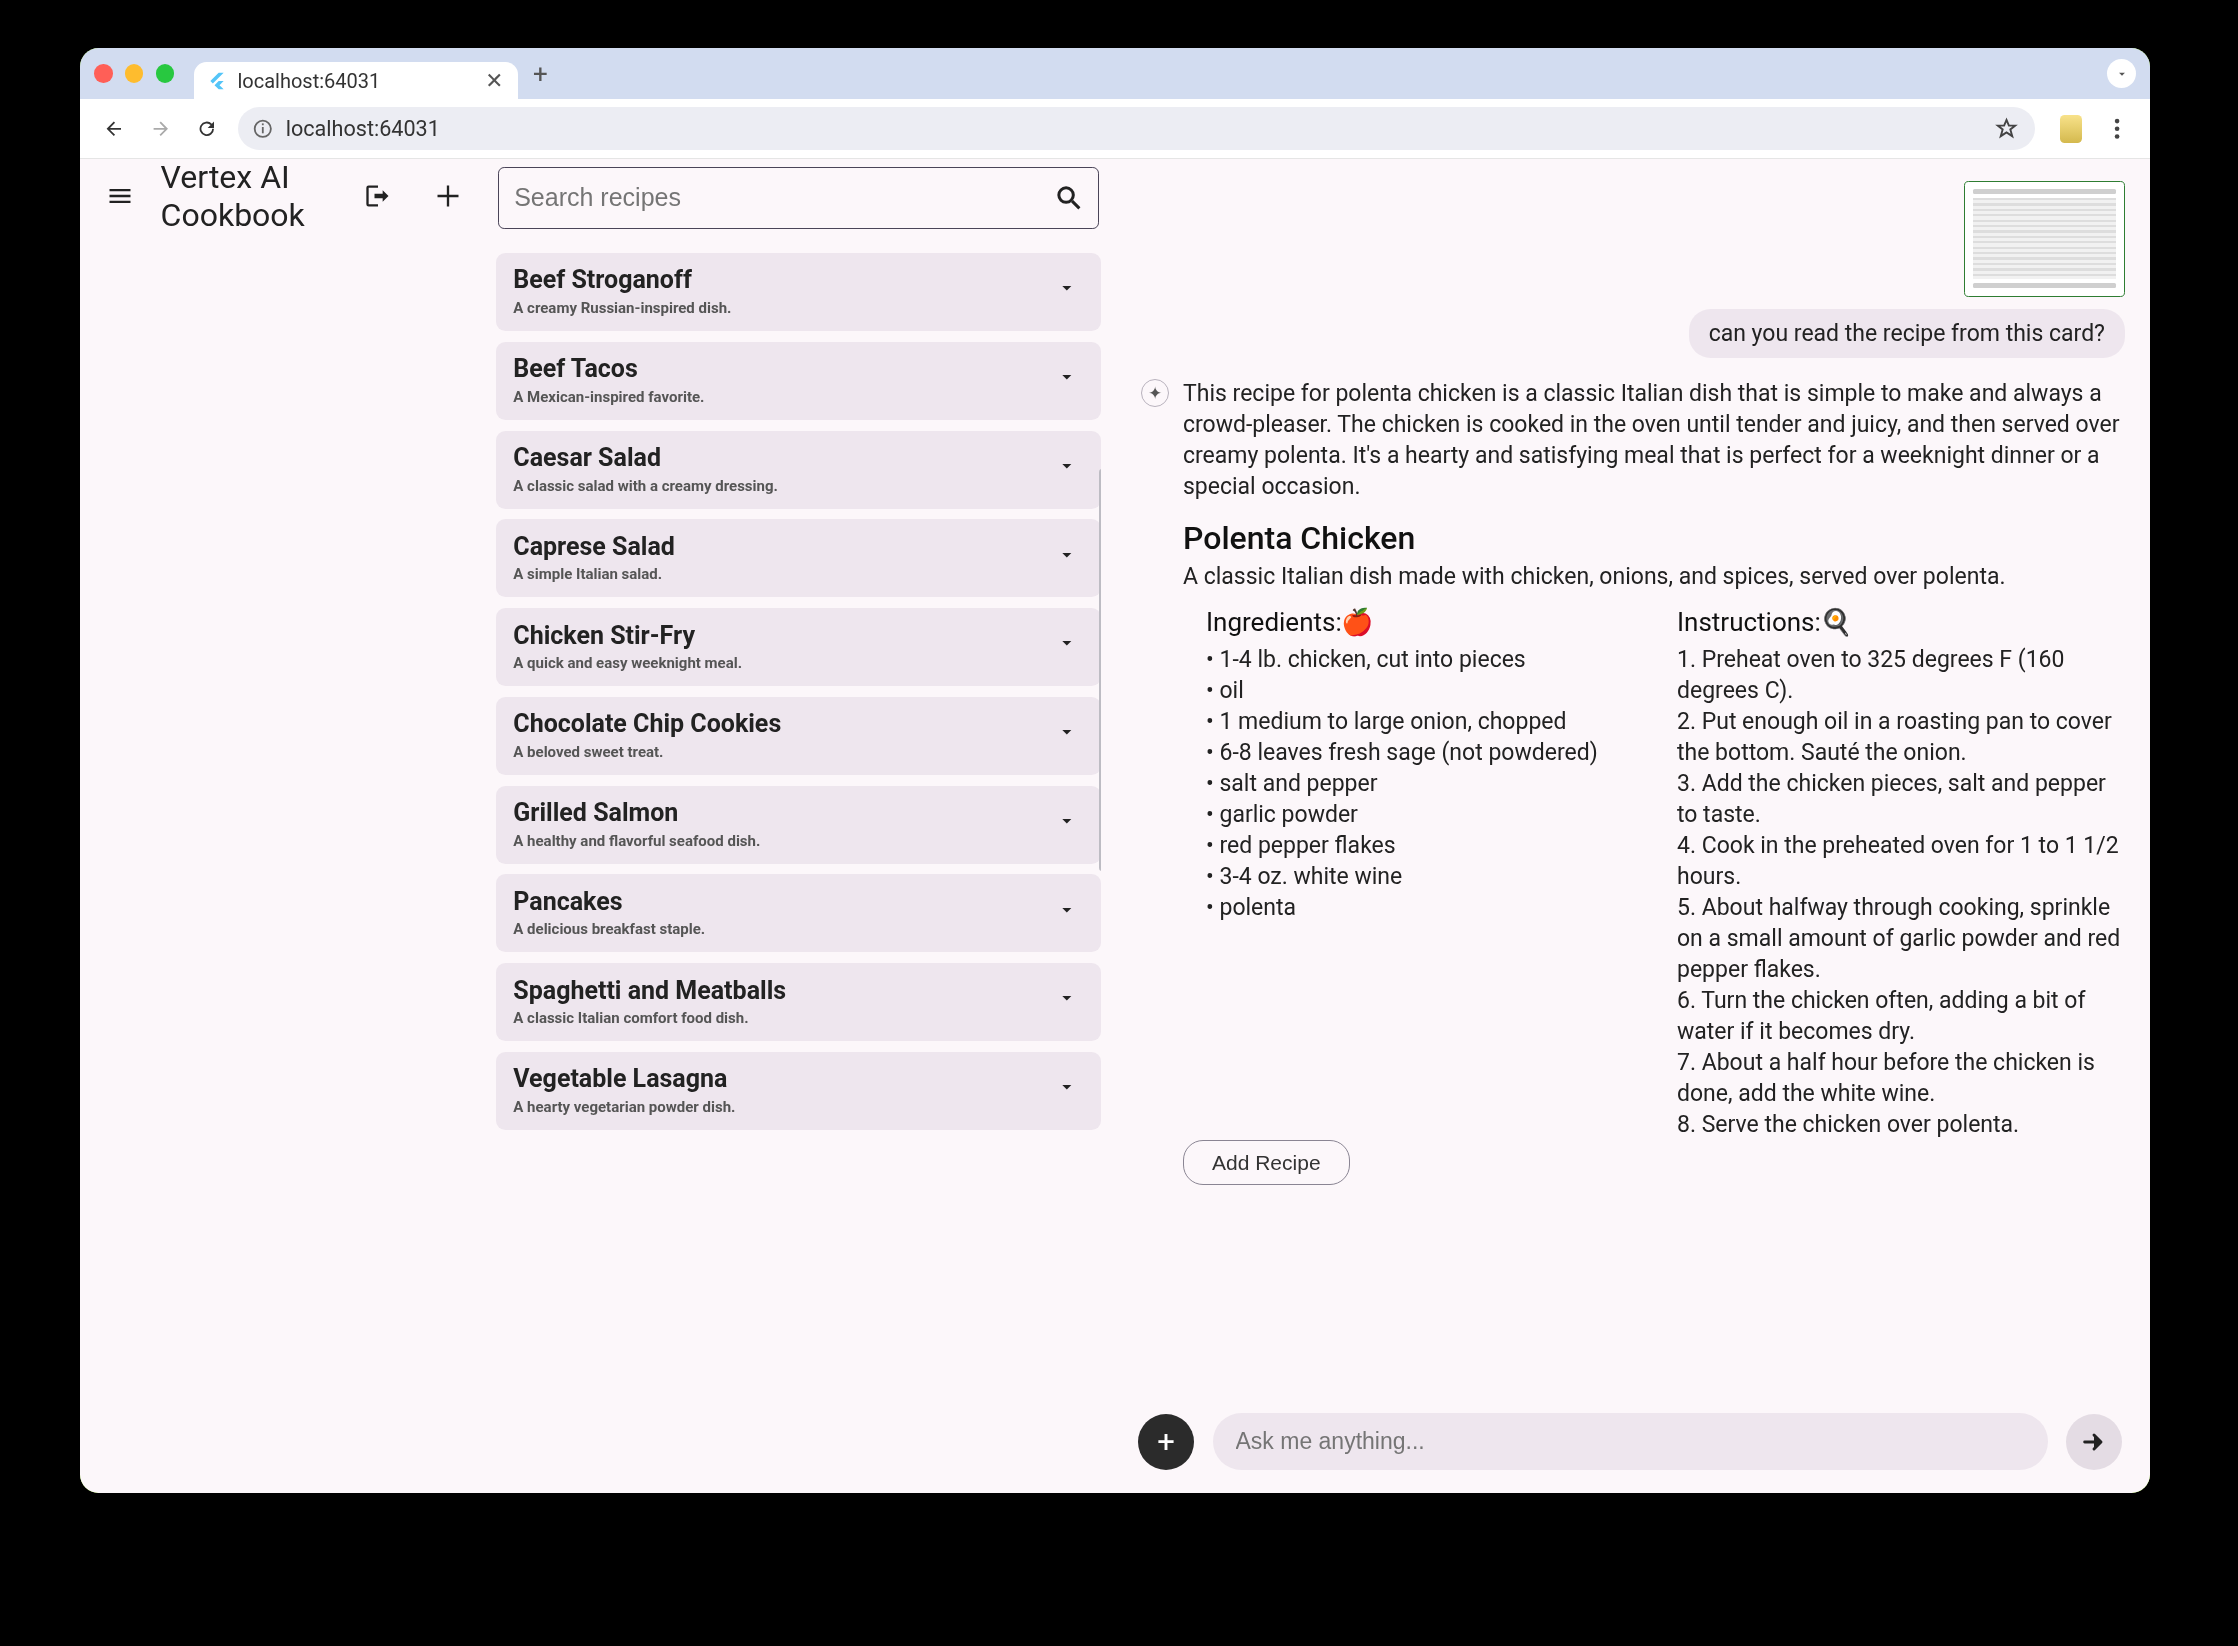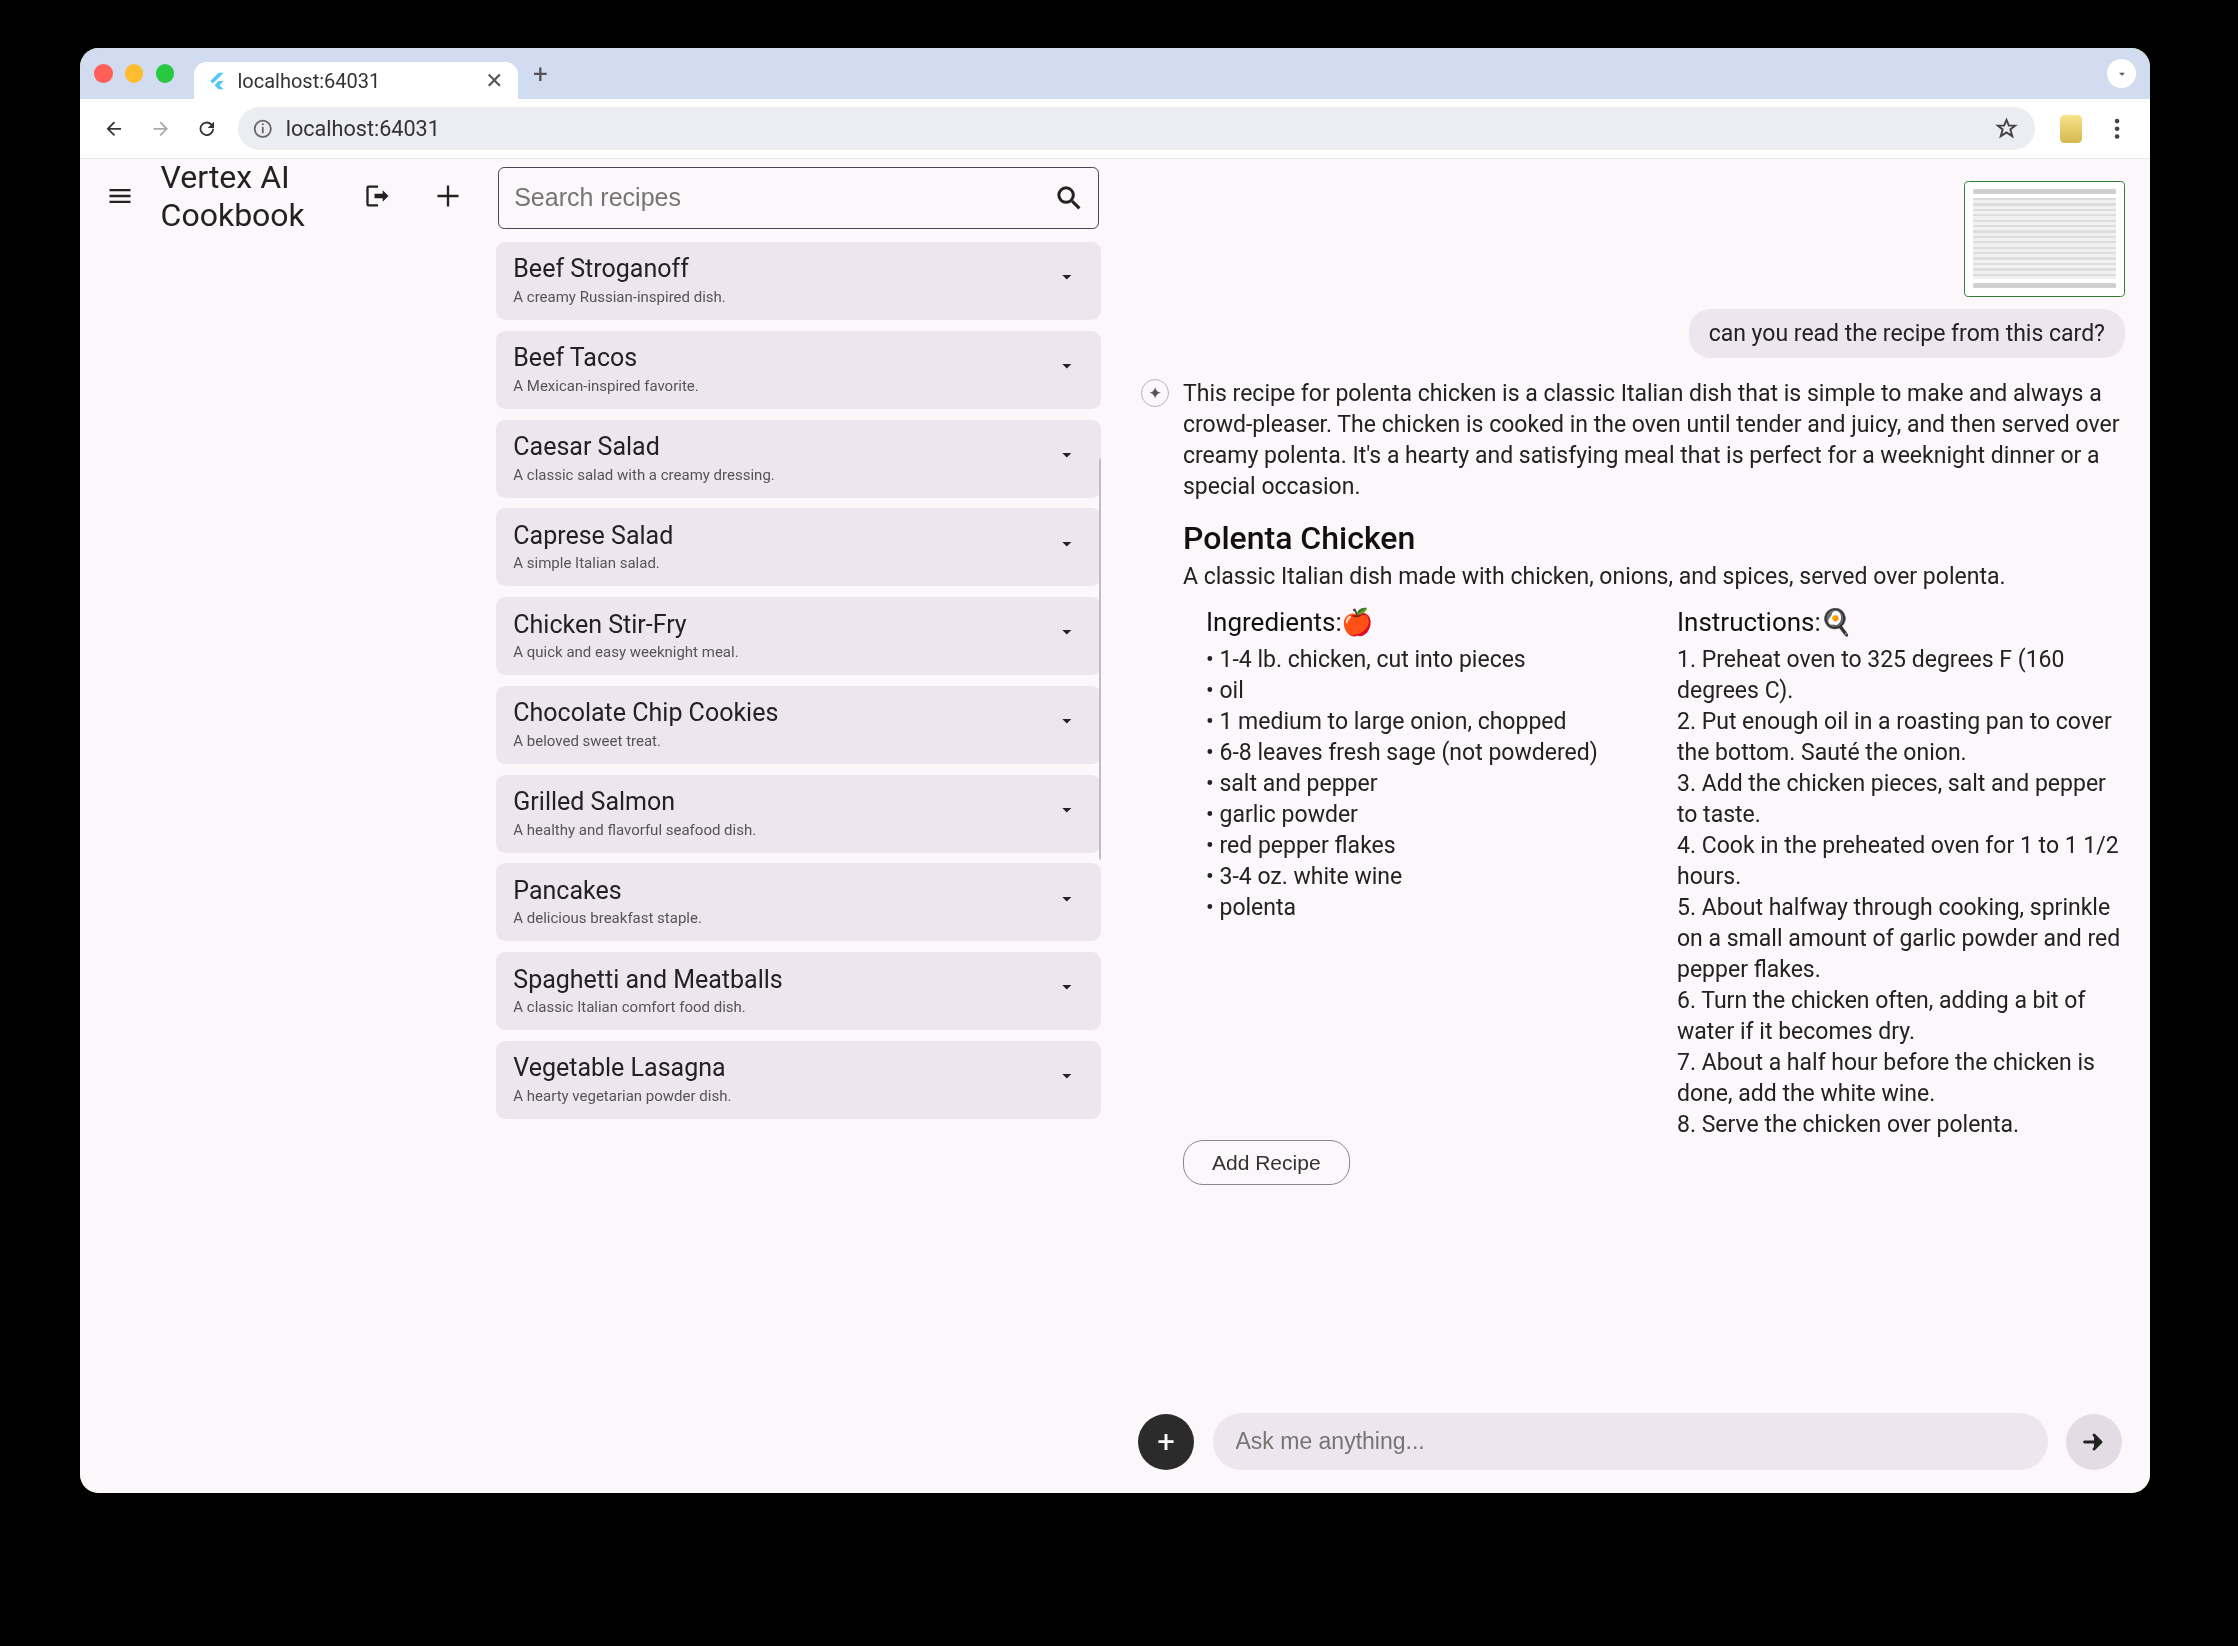--- a/index.html
+++ b/index.html
@@ -111,21 +111,21 @@
     flex:1;
     display:flex;
     min-height:0;
   }
   
   .sidebar{
     width: 623px;
     display:flex;
     flex-direction:column;
     padding: 4.6px 9.3px 0 9.3px;
-    gap:4px;
+    gap:15px;
     min-height:0;
   }
   .searchrow{
     padding: 3.1px 1.5px 9.3px 1.5px;
   }
   .searchbox{
     height:62px;
     border:1.5px solid #4a4458;
     border-radius:6.2px;
     display:flex;
@@ -160,21 +160,21 @@
     border-radius:3.1px;
   }
   .recipe-item{
     background:#eee6ee;
     border-radius:9.3px;
     padding: 12.4px 17px 14px 17px;
     display:flex;
     align-items:center;
     gap:9.3px;
   }
-  .recipe-item .txt{flex:1;}
+  .recipe-item .txt{flex:1;font-weight:bold;}
   .recipe-item .rt{font-size:25px;color:#222;margin-bottom:4.6px;}
   .recipe-item .rd{font-size:15px;color:#555;}
   .recipe-item .chev{width:28px;height:28px;color:#333;}
   
   .mainarea{
     flex:1;
     display:flex;
     flex-direction:column;
     min-height:0;
     position:relative;

